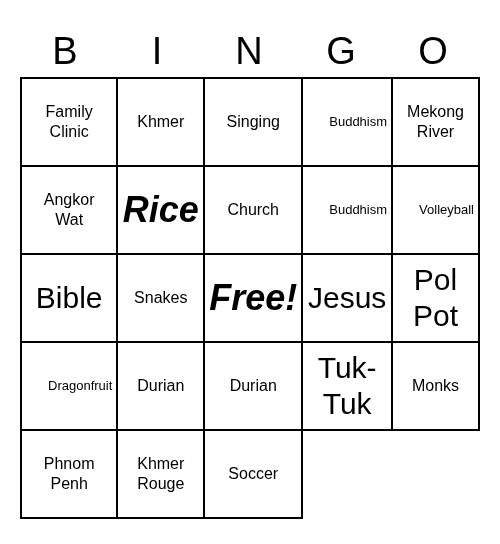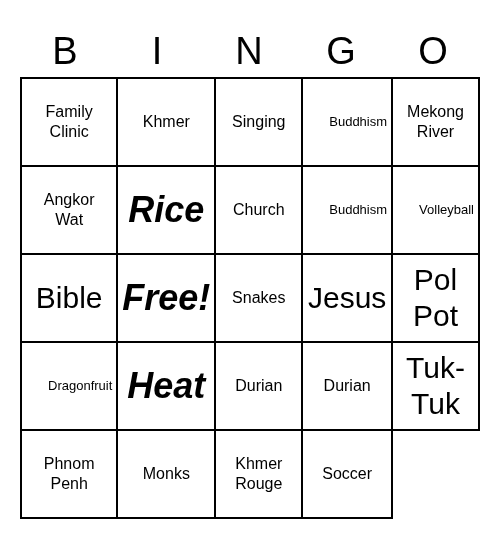--- a/index.html
+++ b/index.html
@@ -91,51 +91,48 @@
       <div class="bingo-cell">
         <span class="size-small">Buddhism</span>
       </div>
       <div class="bingo-cell">
         <span class="size-small">Volleyball</span>
       </div>
       <div class="bingo-cell">
         <span class="size-large">Bible</span>
       </div>
       <div class="bingo-cell">
-        <span class="size-xlarge">Free!</span>
+        <span class="size-medium">Snakes</span>
       </div>
       <div class="bingo-cell">
-        <span class="size-medium">Snakes</span>
+        <span class="size-xlarge">Free!</span>
       </div>
       <div class="bingo-cell">
         <span class="size-large">Jesus</span>
       </div>
       <div class="bingo-cell">
         <span class="size-large">Pol<br>Pot</span>
       </div>
       <div class="bingo-cell">
         <span class="size-small">Dragonfruit</span>
       </div>
       <div class="bingo-cell">
-        <span class="size-xlarge">Heat</span>
-      </div>
-      <div class="bingo-cell">
         <span class="size-medium">Durian</span>
       </div>
       <div class="bingo-cell">
         <span class="size-medium">Durian</span>
       </div>
       <div class="bingo-cell">
         <span class="size-large">Tuk-<br>Tuk</span>
       </div>
       <div class="bingo-cell">
-        <span class="size-medium">Phnom<br>Penh</span>
+        <span class="size-medium">Monks</span>
       </div>
       <div class="bingo-cell">
-        <span class="size-medium">Monks</span>
+        <span class="size-medium">Phnom<br>Penh</span>
       </div>
       <div class="bingo-cell">
         <span class="size-medium">Khmer<br>Rouge</span>
       </div>
       <div class="bingo-cell">
         <span class="size-medium">Soccer</span>
       </div>
     </div>
 </div>
 

